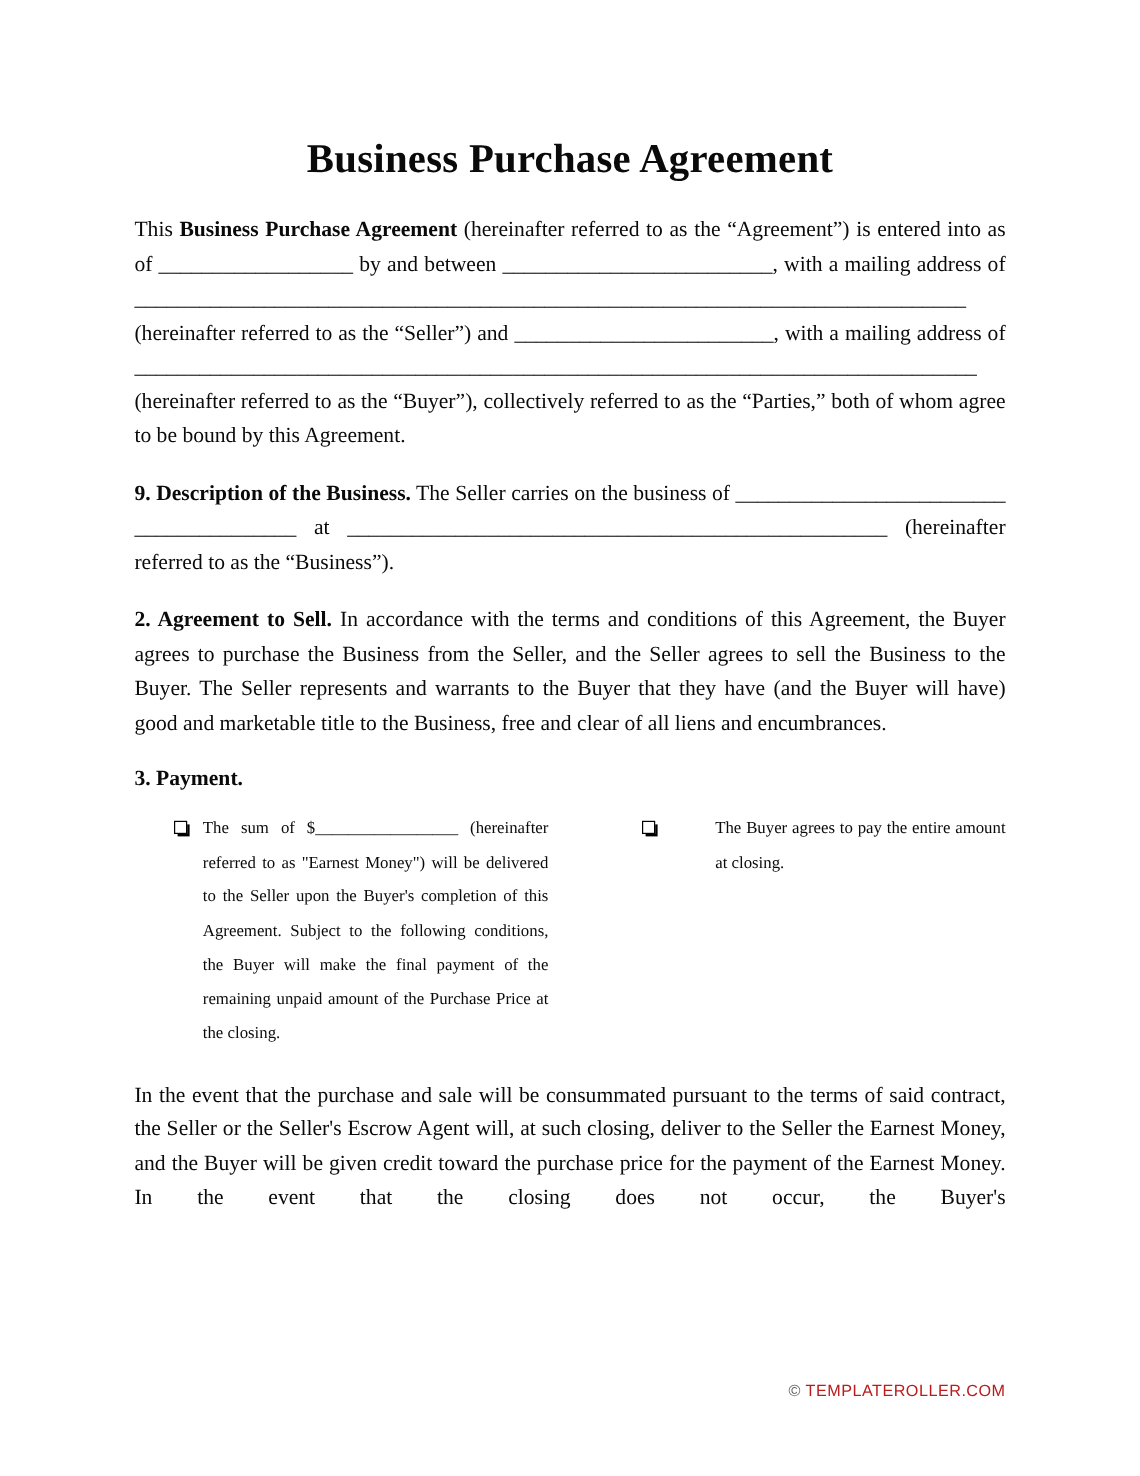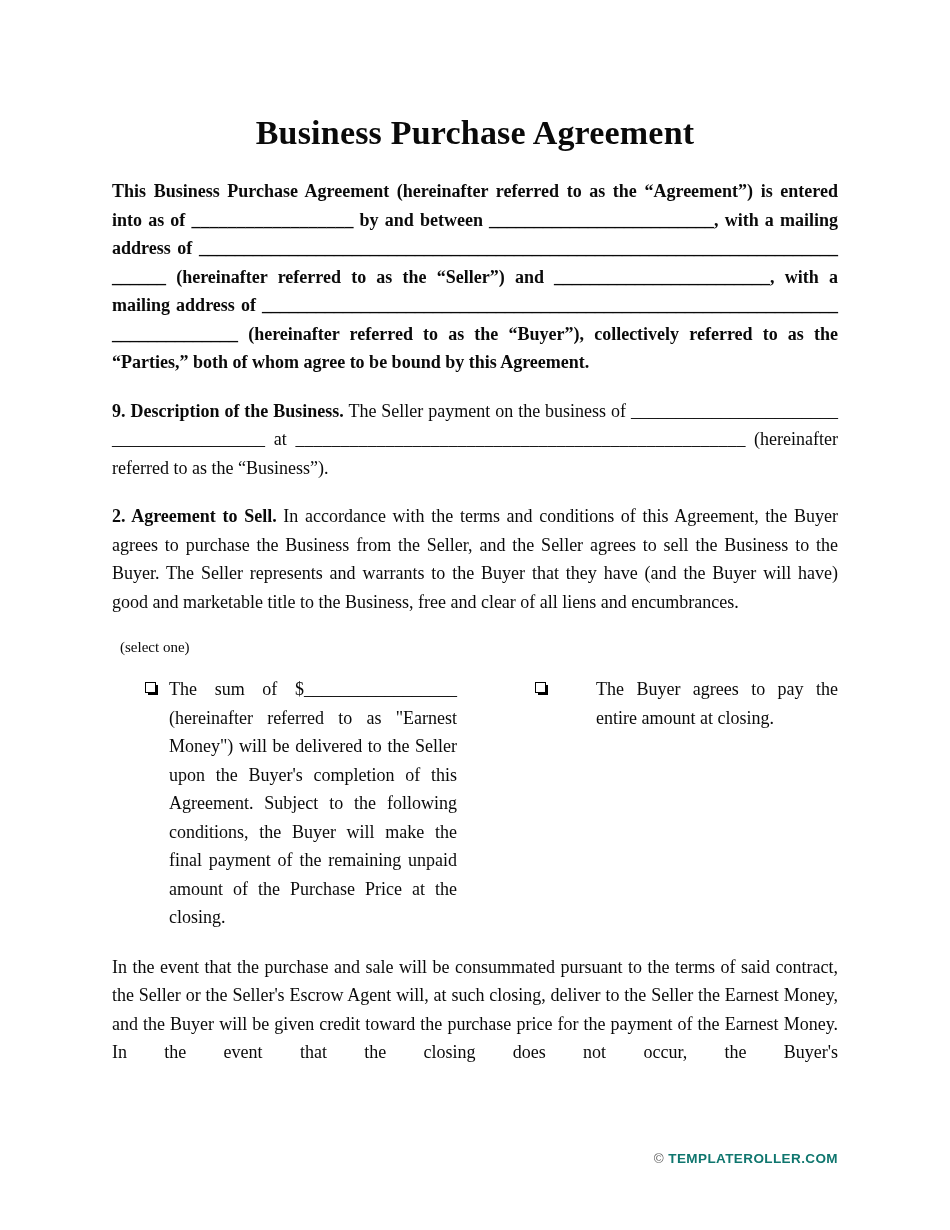--- a/index.html
+++ b/index.html
@@ -23,21 +23,21 @@
     font-weight: 700;
     text-align: center;
     letter-spacing: 0.2px;
   }
   p.body {
     font-size: 18px;
     line-height: 28.5px;
     text-align: justify;
     margin: 0 0 20px 0;
   }
-  p.intro { margin-top: 23px; font-weight: bold; }
+  p.intro { margin-top: 23px; }
   .blank {
     word-break: break-all;
     letter-spacing: 0;
   }
   .sec-head { font-weight: 700; }
   .payment-head {
     font-size: 18px;
     line-height: 24px;
     font-weight: 700;
     margin: 0;
@@ -60,53 +60,53 @@
     width: 11px;
     height: 11px;
     border: 1.6px solid #000;
     background: #fff;
     box-shadow: 2.5px 2.5px 0 -0.5px #000;
     margin-top: 7px;
   }
   .option-text {
     flex: 1;
     margin-left: 13px;
-    font-size: 18px;
+    font-size: 14px;
     line-height: 28.5px;
     text-align: justify;
   }
   p.cont { text-align-last: justify; margin-bottom: 0; }
   .footer {
     position: absolute;
     top: 1150px;
     right: 112px;
     font-family: "Liberation Sans", sans-serif;
     font-size: 13.5px;
     line-height: 18px;
     letter-spacing: 0.4px;
     white-space: nowrap;
   }
   .footer .copy-symbol { color: #616161; }
-  .footer .site-link { color: #0f766e; text-decoration: none; font-weight: bold; }
+  .footer .site-link { color: #b91c1c; text-decoration: none; }
 </style>
 </head>
 <body>
 
 <div class="page">
   <div class="content">
 
     <h1 class="doc-title">Business Purchase Agreement</h1>
 
     <p class="body intro"><span>This </span><b>Business Purchase Agreement</b><span> (hereinafter referred to as the “Agreement”) is entered into as of </span><span class="blank">__________________</span><span> by and between </span><span class="blank">_________________________</span><span>, with a mailing address of </span><span class="blank">_____________________________________________________________________________</span><span> (hereinafter referred to as the “Seller”) and </span><span class="blank">________________________</span><span>, with a mailing address of </span><span class="blank">______________________________________________________________________________</span><span> (hereinafter referred to as the “Buyer”), collectively referred to as the “Parties,” both of whom agree to be bound by this Agreement.</span></p>
 
-    <p class="body"><b class="sec-head">9. Description of the Business.</b><span> The Seller payment on the business of </span><span class="blank">________________________________________</span><span> at </span><span class="blank">__________________________________________________</span><span> (hereinafter referred to as the “Business”).</span></p>
+    <p class="body"><b class="sec-head">9. Description of the Business.</b><span> The Seller carries on the business of </span><span class="blank">________________________________________</span><span> at </span><span class="blank">__________________________________________________</span><span> (hereinafter referred to as the “Business”).</span></p>
 
     <p class="body"><b class="sec-head">2. Agreement to Sell.</b><span> In accordance with the terms and conditions of this Agreement, the Buyer agrees to purchase the Business from the Seller, and the Seller agrees to sell the Business to the Buyer. The Seller represents and warrants to the Buyer that they have (and the Buyer will have) good and marketable title to the Business, free and clear of all liens and encumbrances.</span></p>
 
-    <p class="select-note">(select one)</p>
+    <p class="payment-head">3. Payment.</p>
 
     <div class="options">
       <div class="option option-left">
         <span class="checkbox"></span>
         <div class="option-text"><span>The sum of $</span><span class="blank">_________________</span><span> (hereinafter referred to as "Earnest Money") will be delivered to the Seller upon the Buyer's completion of this Agreement. Subject to the following conditions, the Buyer will make the final payment of the remaining unpaid amount of the Purchase Price at the closing.</span></div>
       </div>
       <div class="option option-right">
         <span class="checkbox"></span>
         <div class="option-text">The Buyer agrees to pay the entire amount at closing.</div>
       </div>

